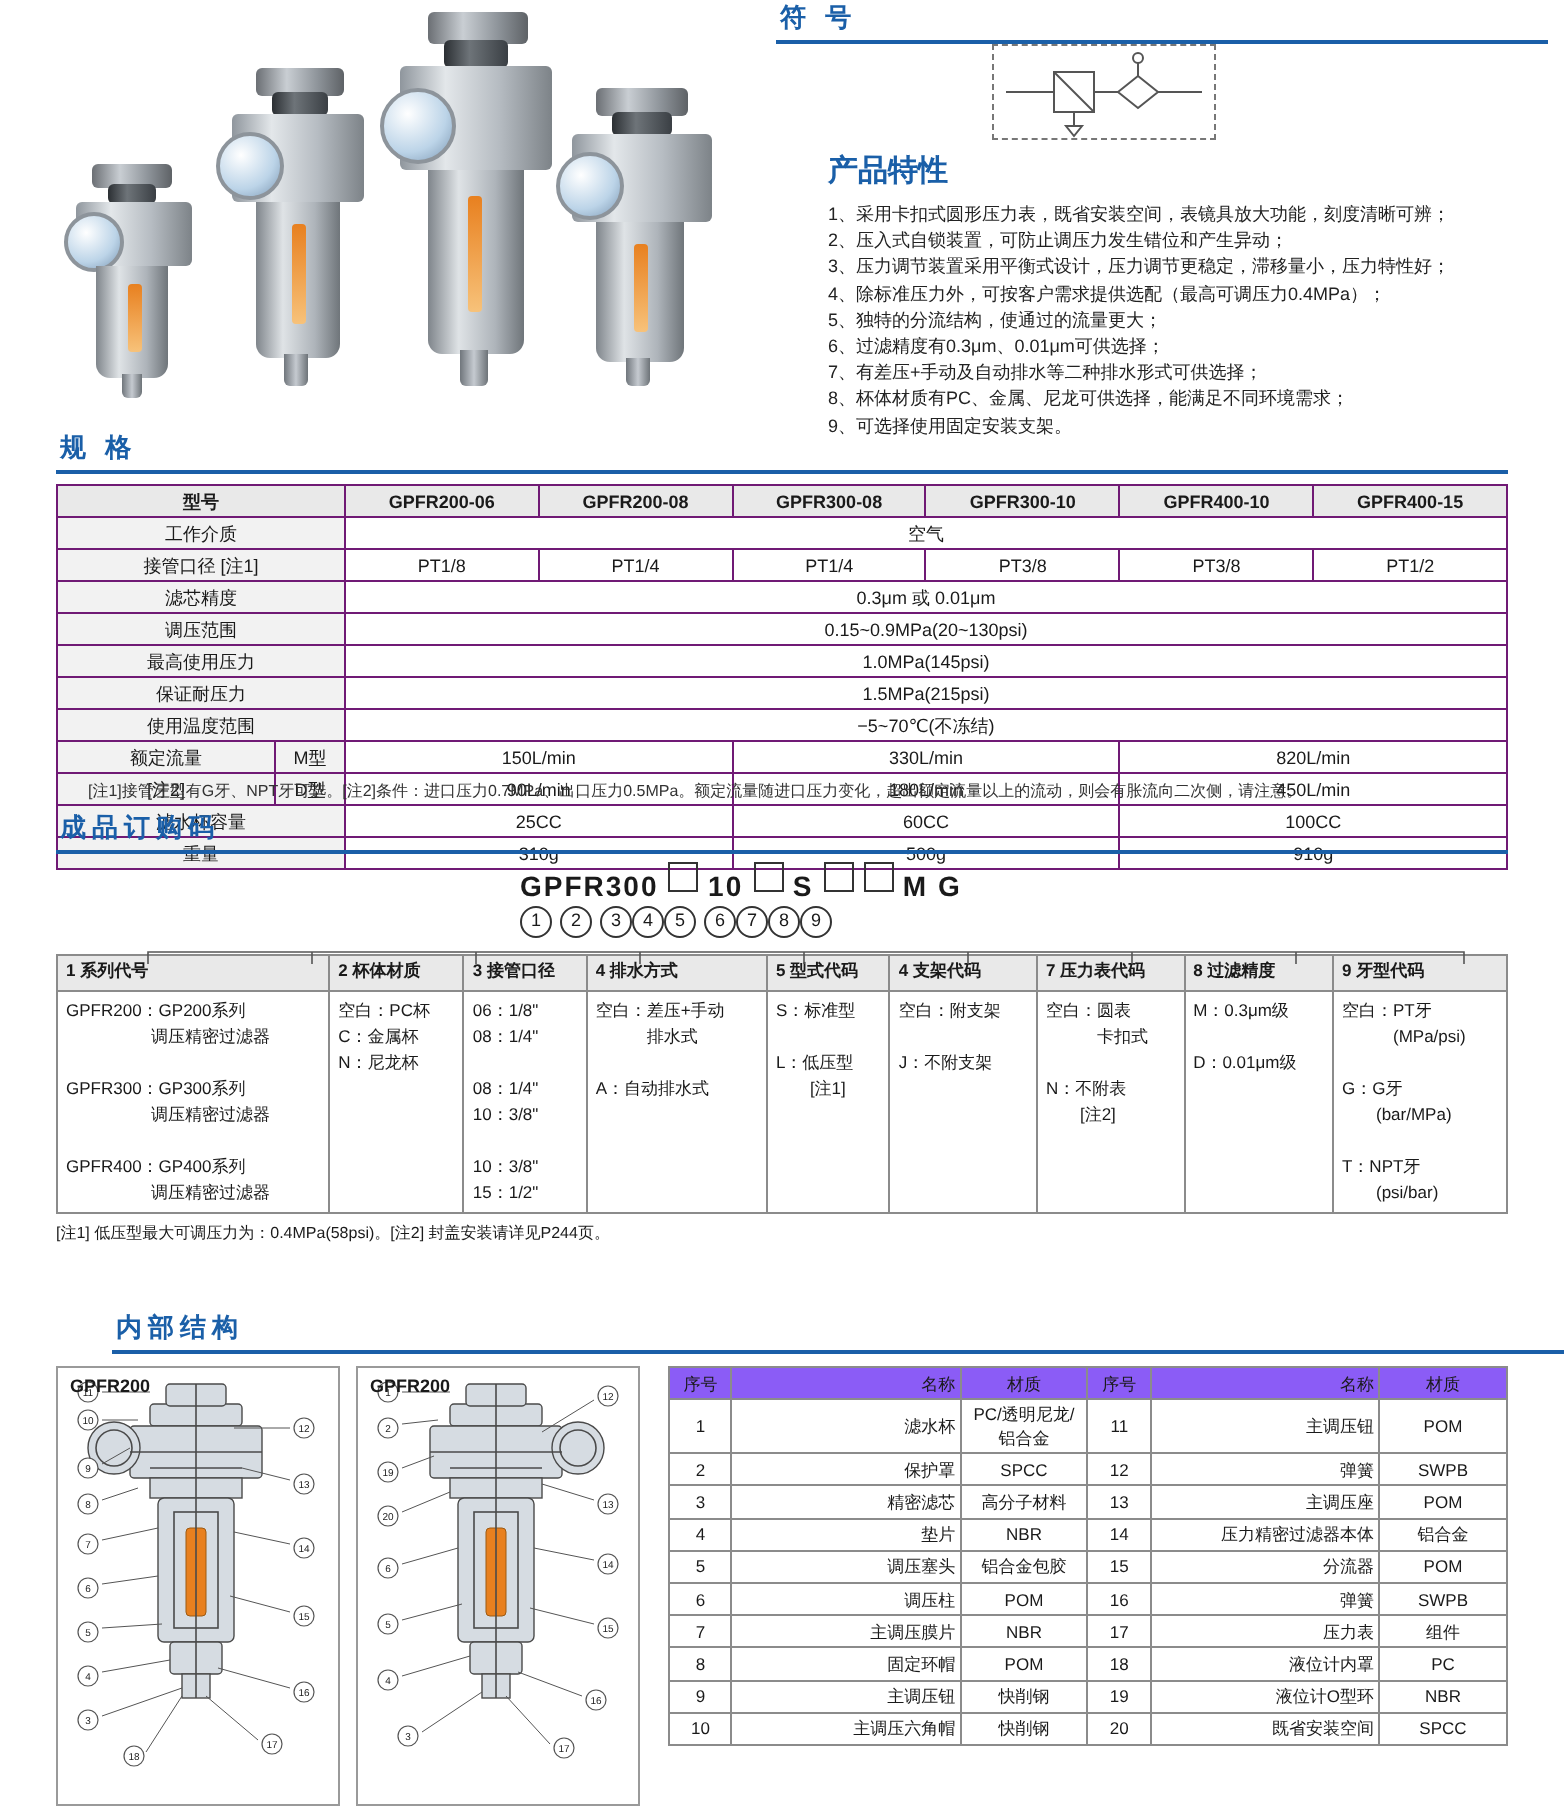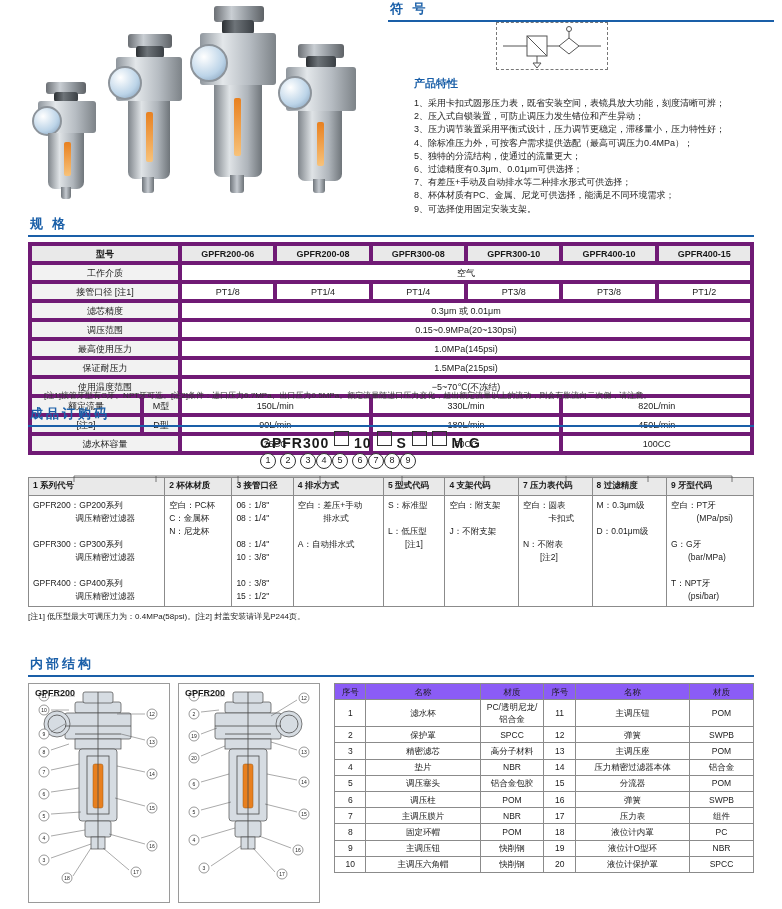--- a/index.html
+++ b/index.html
@@ -31,21 +31,21 @@
 
   
   #features{position:absolute;left:414px;top:76px;width:362px;}
   #features ol{margin:6px 0 0 0;padding:0;list-style:none;}
   #features li{line-height:13.2px;font-size:9px;color:#222;}
 
   
   #spec-wrap{position:absolute;left:28px;top:215px;width:726px;}
   table{border-collapse:collapse;}
   .spec{width:726px;font-size:9px;}
-  .spec td,.spec th{border:4px solid #701a75;text-align:center;padding:1px 2px;height:13px;line-height:12px;margin-left:40px;}
+  .spec td,.spec th{border:1px solid #701a75;text-align:center;padding:1px 2px;height:13px;line-height:12px;margin-left:40px;}
   .spec th{background:#e9e9e9;font-weight:bold;}
   .spec .lbl{background:#f2f2f2;text-align:center;width:104px;}
   .spec .lbl3{background:#f2f2f2;width:30px;}
   #spec-note{position:absolute;left:44px;top:390px;width:730px;font-size:8px;color:#333;}
 
   
   #order-area{position:absolute;left:28px;top:405px;width:726px;}
   #code-line{position:relative;height:46px;margin-top:4px;}
   #code-row{position:absolute;left:232px;top:0;font-size:14px;font-weight:bold;letter-spacing:1px;}
   .sqr{display:inline-block;width:13px;height:13px;border:1px solid #333;vertical-align:2px;}
@@ -59,21 +59,21 @@
   #order-note{margin-top:4px;font-size:8px;}
 
   
   #inner-area{position:absolute;left:28px;top:655px;width:726px;}
   .draw-box{position:absolute;top:28px;width:140px;height:218px;border:1px solid #9a9a9a;background:#fff;}
   .draw-title{position:absolute;top:4px;left:6px;font-size:9px;font-weight:bold;}
   .mat{width:420px;font-size:8.5px;}
   .mat td,.mat th{border:1px solid #8b8b8b;text-align:center;padding:1px 2px;height:13.2px;line-height:12px;}
   .mat th{background:#8b5cf6;font-weight:normal;}
   .mat .no{width:28px;}
-  .mat .nm{width:118px;}
+  .mat .nm{width:118px;text-align:right;}
   .mat .mt{width:62px;}
   .cal{fill:none;stroke:#4a4a4a;stroke-width:0.8;}
   .calfill{fill:#d6dce2;stroke:#4a4a4a;stroke-width:0.7;}
   .calorg{fill:#e8801f;stroke:#9c5a12;stroke-width:0.5;}
   .lead{stroke:#555;stroke-width:0.5;fill:none;}
   .bub{fill:#fff;stroke:#555;stroke-width:0.6;}
   .bubt{font-size:5px;fill:#222;font-family:"Liberation Sans",sans-serif;}
 </style>
 </head>
 <body>
@@ -135,36 +135,36 @@
       <line x1="50" y1="23" x2="62" y2="23" stroke="#555" stroke-width="1"></line>
       <path d="M62 23 L72 15 L82 23 L72 31 Z" fill="none" stroke="#555" stroke-width="1"></path>
       <line x1="72" y1="8" x2="72" y2="15" stroke="#555" stroke-width="1"></line>
       <circle cx="72" cy="6" r="2.5" fill="none" stroke="#555" stroke-width="1"></circle>
       <line x1="82" y1="23" x2="104" y2="23" stroke="#555" stroke-width="1"></line>
     </svg>
   </div>
 </div>
 
 <div id="features">
-  <div class="blue-head" style="font-size:11px;">产品特性</div>
+  <div class="blue-head" style="font-size:15px;">产品特性</div>
   <ol id="features-list">
       <li>1、采用卡扣式圆形压力表，既省安装空间，表镜具放大功能，刻度清晰可辨；</li>
       <li>2、压入式自锁装置，可防止调压力发生错位和产生异动；</li>
       <li>3、压力调节装置采用平衡式设计，压力调节更稳定，滞移量小，压力特性好；</li>
       <li>4、除标准压力外，可按客户需求提供选配（最高可调压力0.4MPa）；</li>
       <li>5、独特的分流结构，使通过的流量更大；</li>
       <li>6、过滤精度有0.3μm、0.01μm可供选择；</li>
       <li>7、有差压+手动及自动排水等二种排水形式可供选择；</li>
       <li>8、杯体材质有PC、金属、尼龙可供选择，能满足不同环境需求；</li>
       <li>9、可选择使用固定安装支架。</li>
     </ol>
 </div>
 
 <div id="spec-wrap">
-  <div class="sec-title-wrap" style="width:726px;font-family:Liberation Serif, serif;">
+  <div class="sec-title-wrap" style="width:726px;">
     <span class="sec-title">规  格</span>
   </div>
   <table class="spec" style="margin-top:5px;">
     <thead>
         <tr id="spec-head">
           <th colspan="2">型号</th>
           <th>GPFR200-06</th>
           <th>GPFR200-08</th>
           <th>GPFR300-08</th>
           <th>GPFR300-10</th>
@@ -218,20 +218,26 @@
           <td class="lbl3">D型</td>
           <td colspan="2">90L/min</td>
           <td colspan="2">180L/min</td>
           <td colspan="2">450L/min</td>
         </tr>
         <tr>
           <td class="lbl" colspan="2">滤水杯容量</td>
           <td colspan="2">25CC</td>
           <td colspan="2">60CC</td>
           <td colspan="2">100CC</td>
+        </tr>
+        <tr>
+          <td class="lbl" colspan="2">重量</td>
+          <td colspan="2">310g</td>
+          <td colspan="2">500g</td>
+          <td colspan="2">910g</td>
         </tr>
       </tbody>
   </table>
 </div>
 <div id="spec-note">[注1]接管牙型有G牙、NPT牙可选。[注2]条件：进口压力0.7MPa、出口压力0.5MPa。额定流量随进口压力变化，超出额定流量以上的流动，则会有胀流向二次侧，请注意。</div>
 
 <div id="order-area">
   <div class="sec-title-wrap" style="width:726px;">
     <span class="sec-title">成品订购码</span>
   </div>
@@ -337,21 +343,21 @@
             <div>T：NPT牙</div>
             <div>　　(psi/bar)</div>
           </td>
         </tr>
       </tbody>
   </table>
   <div id="order-note">[注1] 低压型最大可调压力为：0.4MPa(58psi)。[注2] 封盖安装请详见P244页。</div>
 </div>
 
 <div id="inner-area">
-  <div class="sec-title-wrap" style="width:726px;">
+  <div class="sec-title-wrap" style="width:726px;margin-left:28px;">
     <span class="sec-title">内部结构</span>
   </div>
 
   <div class="draw-box" style="left:0;">
     <div class="draw-title">GPFR200</div>
     <svg width="138" height="216" viewBox="0 0 138 216">
       <g>
         <rect class="calfill" x="46" y="18" width="46" height="11" rx="2"></rect>
         <rect class="calfill" x="54" y="8" width="30" height="11" rx="2"></rect>
         <rect class="calfill" x="36" y="29" width="66" height="26" rx="2"></rect>
@@ -569,19 +575,19 @@
             <td class="mt">快削钢</td>
             <td class="no">19</td>
             <td class="nm">液位计O型环</td>
             <td class="mt">NBR</td>
           </tr>
           <tr>
             <td class="no">10</td>
             <td class="nm">主调压六角帽</td>
             <td class="mt">快削钢</td>
             <td class="no">20</td>
-            <td class="nm">液位计保护罩</td>
+            <td class="nm">既省安装空间</td>
             <td class="mt">SPCC</td>
           </tr>
         </tbody>
     </table>
   </div>
 </div>
 
 </body></html>

